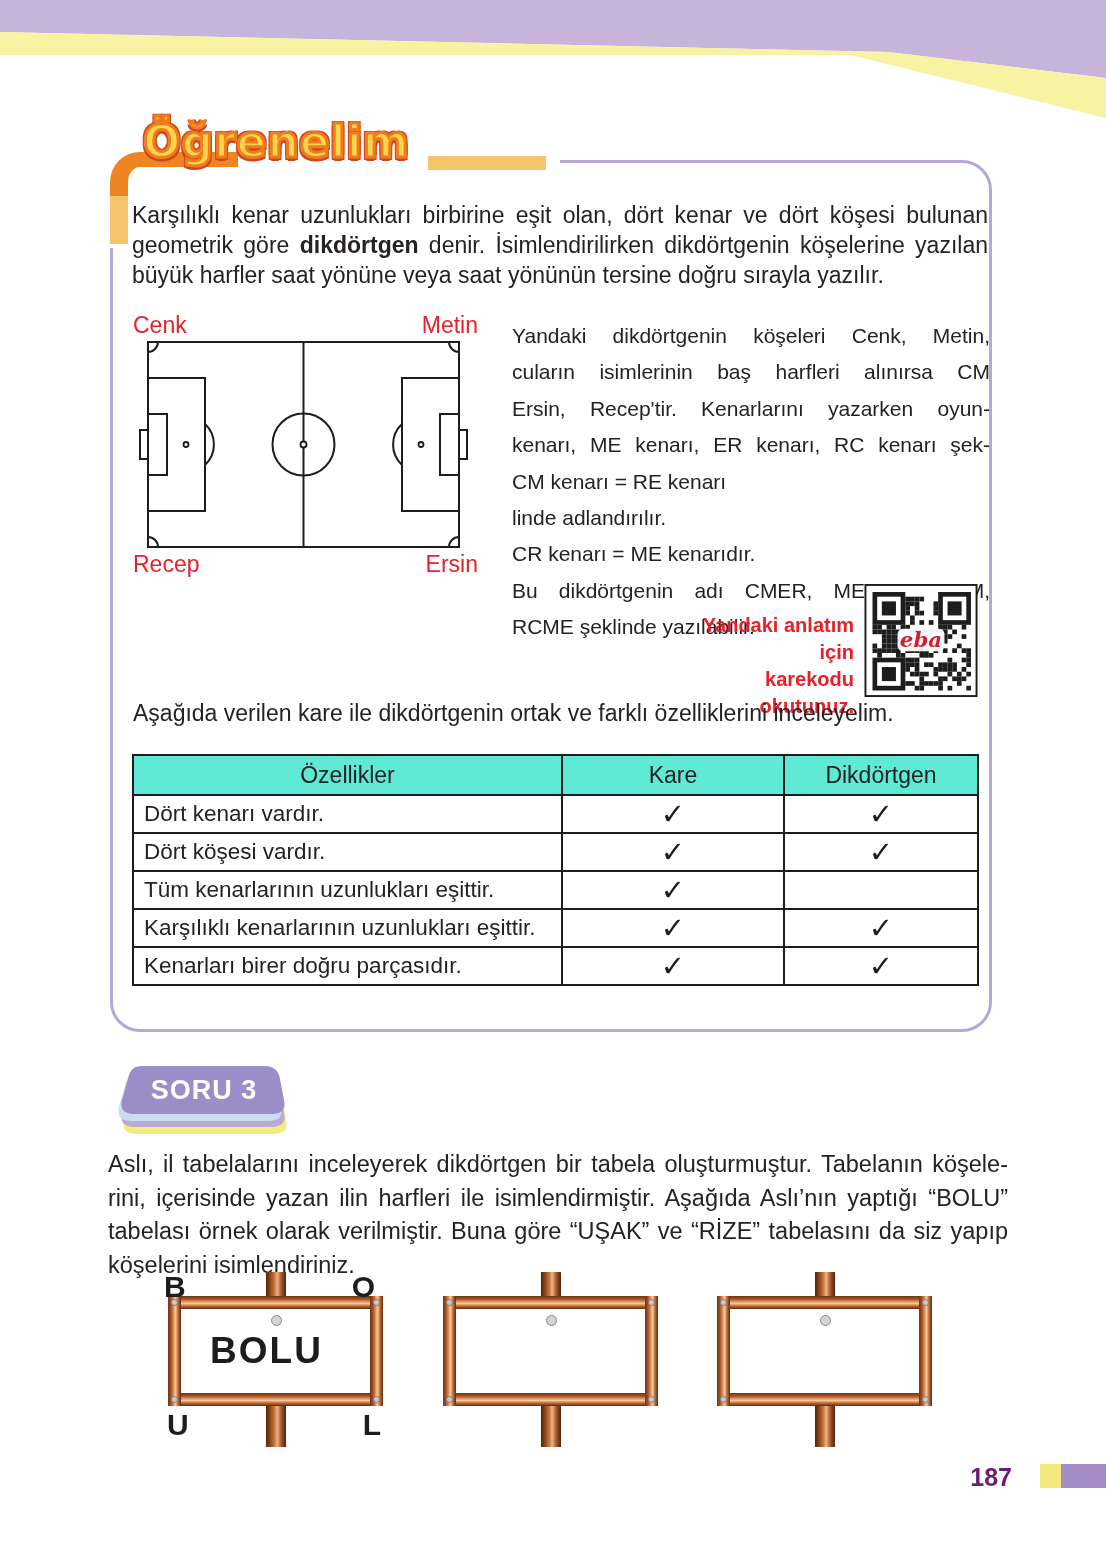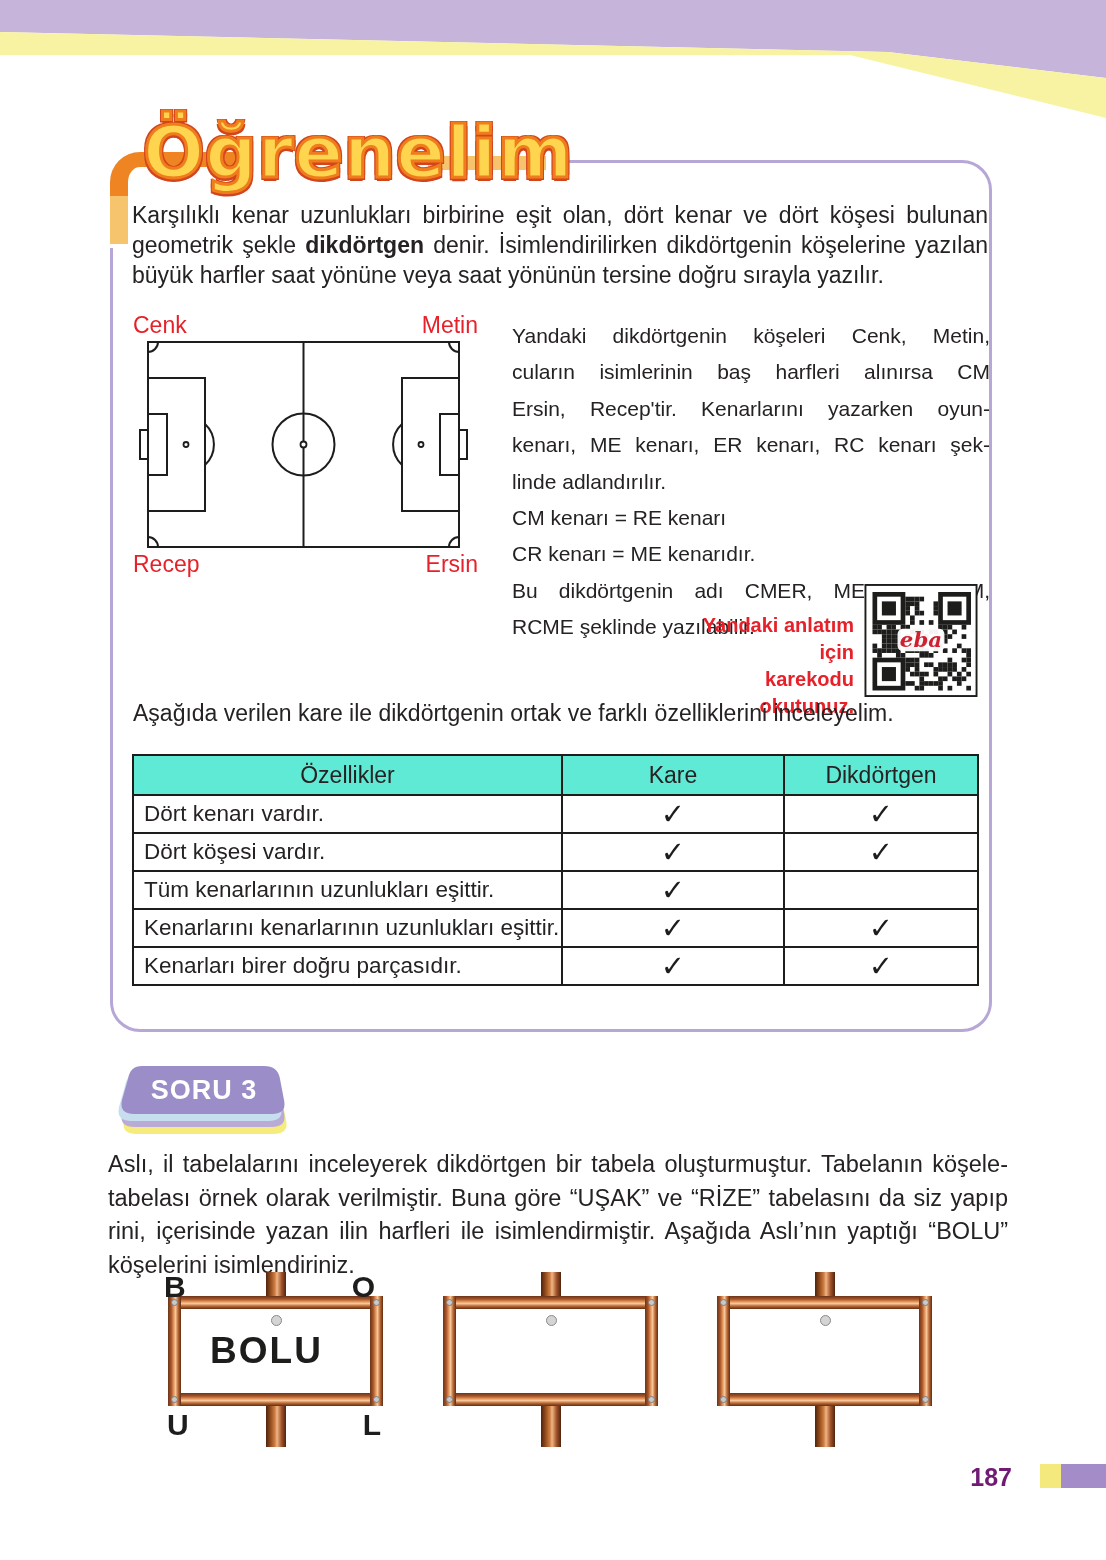--- a/index.html
+++ b/index.html
@@ -15,22 +15,22 @@
              border:3.5px solid #b6a7d7;border-radius:30px;box-sizing:border-box;}
   .patch{position:absolute;background:#fff;}
 
   
   #bracket{position:absolute;left:110px;top:152px;width:128px;height:46px;
            border-left:18px solid #ee8522;border-top:15px solid #ee8522;
            border-top-left-radius:30px;box-sizing:border-box;}
   .tanbar{position:absolute;background:#f6c46c;}
 
   
-  #title{position:absolute;left:143px;top:110px;font-family:"DejaVu Sans",sans-serif;
-         font-weight:bold;font-size:72px;letter-spacing:1px;color:#ffd44f;
+  #title{position:absolute;left:143px;top:116px;font-family:"DejaVu Sans",sans-serif;
+         font-weight:bold;font-size:44px;letter-spacing:1px;color:#ffd44f;
          -webkit-text-stroke:3px #ef7d1c;
          text-shadow:2.5px 2.5px 0 #d2451e,-2.5px 2.5px 0 #d2451e,2.5px -2.5px 0 #d2451e,
                      -2.5px -2.5px 0 #d2451e,0 3.5px 0 #d2451e;}
 
   .body-line{position:relative;font-size:23px;line-height:30px;white-space:nowrap;}
   .jl{text-align:justify;text-align-last:justify;white-space:normal;}
 
   #intro-p{position:absolute;left:132px;top:200px;width:856px;}
   #intro-p .jl{white-space:normal;}
   b{font-weight:bold;}
@@ -103,21 +103,21 @@
   <div class="patch" style="left:104px;top:168px;width:18px;height:80px;"></div>
 
   <div id="bracket"></div>
   <div class="tanbar" style="left:110px;top:196px;width:18px;height:48px;"></div>
   <div class="tanbar" style="left:428px;top:156px;width:118px;height:14px;"></div>
 
   <div id="title">Öğrenelim</div>
 
   <div id="intro-p">
     <div class="body-line jl">Karşılıklı kenar uzunlukları birbirine eşit olan, dört kenar ve dört köşesi bulunan</div>
-    <div class="body-line jl"><span>geometrik şekle </span><b>dikdörtgen</b><span> denir. İsimlendirilirken dikdörtgenin köşelerine yazılan</span></div>
+    <div class="body-line jl"><span>geometrik göre </span><b>dikdörtgen</b><span> denir. İsimlendirilirken dikdörtgenin köşelerine yazılan</span></div>
     <div class="body-line">büyük harfler saat yönüne veya saat yönünün tersine doğru sırayla yazılır.</div>
   </div>
 
   <div id="field-top-labels">
     <span class="red-label">Cenk</span>
     <span class="red-label">Metin</span>
   </div>
   <div id="field-bottom-labels">
     <span class="red-label">Recep</span>
     <span class="red-label">Ersin</span>
@@ -142,22 +142,22 @@
     <path d="M301,0 A10,10 0 0 0 311,10"></path>
     <path d="M0,195 A10,10 0 0 1 10,205"></path>
     <path d="M301,205 A10,10 0 0 1 311,195"></path>
   </svg>
 
   <div id="side-text">
     <div class="jl">Yandaki dikdörtgenin köşeleri Cenk, Metin,</div>
     <div class="jl">cuların isimlerinin baş harfleri alınırsa CM</div>
     <div class="jl">Ersin, Recep'tir. Kenarlarını yazarken oyun-</div>
     <div class="jl">kenarı, ME kenarı, ER kenarı, RC kenarı şek-</div>
+    <div>CM kenarı = RE kenarı</div>
     <div>linde adlandırılır.</div>
-    <div>CM kenarı = RE kenarı</div>
     <div>CR kenarı = ME kenarıdır.</div>
     <div class="jl">Bu dikdörtgenin adı CMER, MERC, ERCM,</div>
     <div>RCME şeklinde yazılabilir.</div>
   </div>
 
   <div id="video-caption">
     <div>Yandaki anlatım için</div>
     <div>karekodu okutunuz.</div>
   </div>
 
@@ -347,21 +347,21 @@
         <td class="lbl">Dört köşesi vardır.</td>
         <td class="chk">✓</td>
         <td class="chk">✓</td>
       </tr>
       <tr>
         <td class="lbl">Tüm kenarlarının uzunlukları eşittir.</td>
         <td class="chk">✓</td>
         <td class="chk"></td>
       </tr>
       <tr>
-        <td class="lbl">Kenarlarını kenarlarının uzunlukları eşittir.</td>
+        <td class="lbl">Karşılıklı kenarlarının uzunlukları eşittir.</td>
         <td class="chk">✓</td>
         <td class="chk">✓</td>
       </tr>
       <tr>
         <td class="lbl">Kenarları birer doğru parçasıdır.</td>
         <td class="chk">✓</td>
         <td class="chk">✓</td>
       </tr>
     </tbody>
   </table>
@@ -372,22 +372,22 @@
     </defs>
     <use href="#soru-shape" transform="translate(2,20)" fill="#f6ec7d"></use>
     <use href="#soru-shape" transform="translate(0,13)" fill="#b9abd6"></use>
     <use href="#soru-shape" transform="translate(-3,7)" fill="#c6deee"></use>
     <use href="#soru-shape" fill="#9b8dc7"></use>
     <text x="98" y="43" text-anchor="middle" font-family="Liberation Sans, sans-serif" font-weight="bold" font-size="27" fill="#ffffff" letter-spacing="1">SORU 3</text>
   </svg>
 
   <div id="question-p">
     <div class="jl">Aslı, il tabelalarını inceleyerek dikdörtgen bir tabela oluşturmuştur. Tabelanın köşele-</div>
+    <div class="jl">rini, içerisinde yazan ilin harfleri ile isimlendirmiştir. Aşağıda Aslı’nın yaptığı “BOLU”</div>
     <div class="jl">tabelası örnek olarak verilmiştir. Buna göre “UŞAK” ve “RİZE” tabelasını da siz yapıp</div>
-    <div class="jl">rini, içerisinde yazan ilin harfleri ile isimlendirmiştir. Aşağıda Aslı’nın yaptığı “BOLU”</div>
     <div>köşelerini isimlendiriniz.</div>
   </div>
 
   <div class="sign" style="left:168px;">
     <div class="post"></div>
     <div class="board">
       <div class="bar bt"></div>
       <div class="bar bb"></div>
       <div class="bar bl"></div>
       <div class="bar br"></div>

